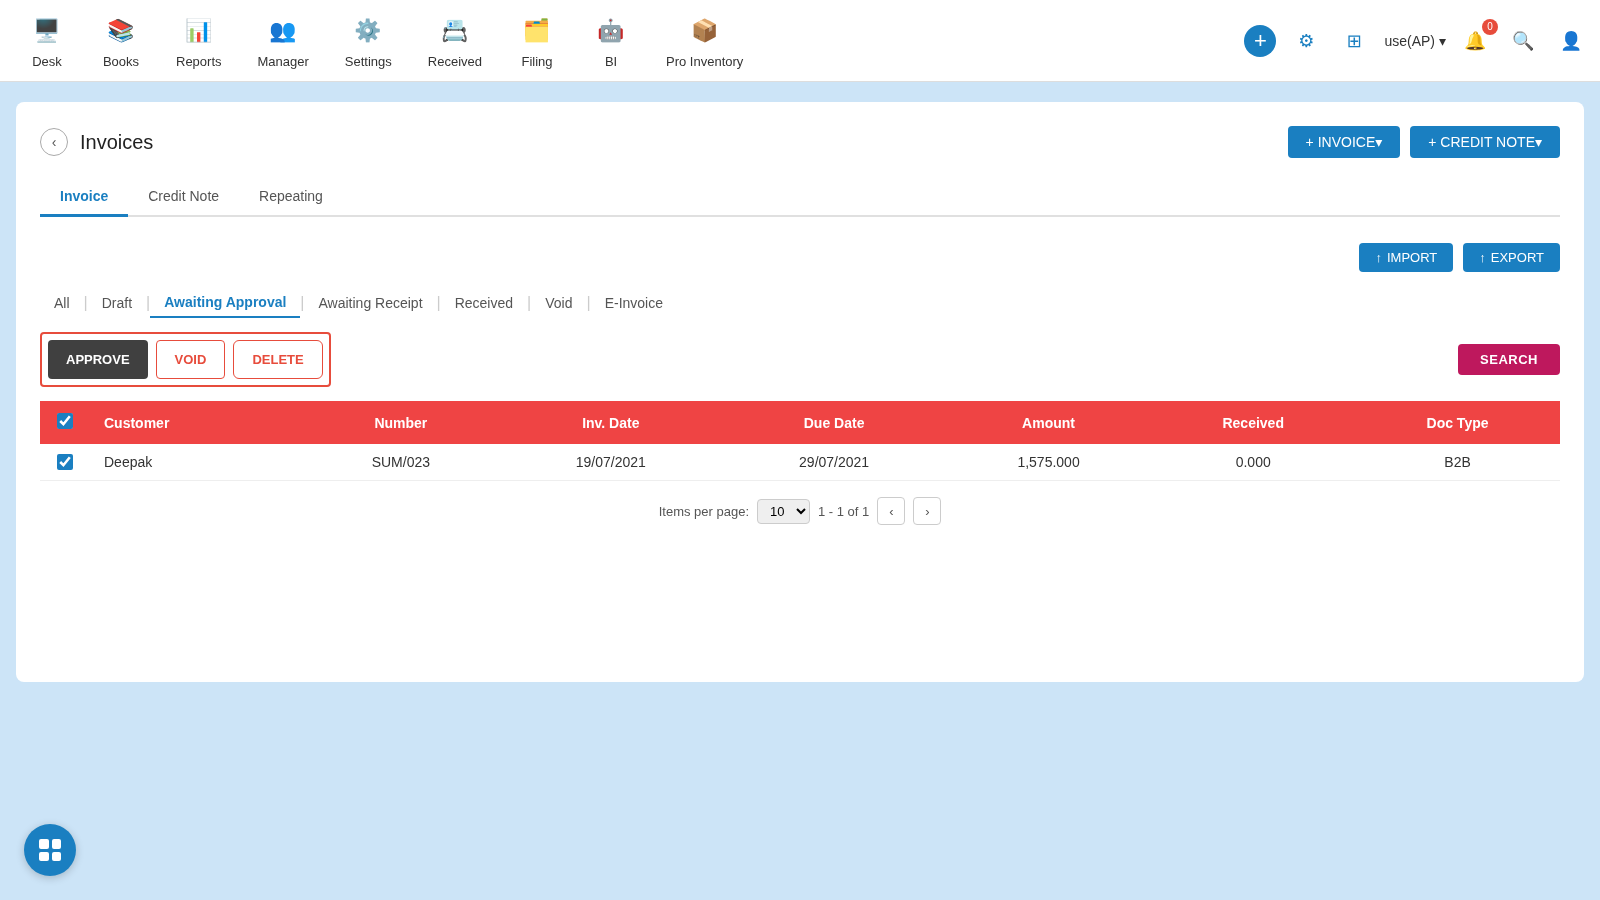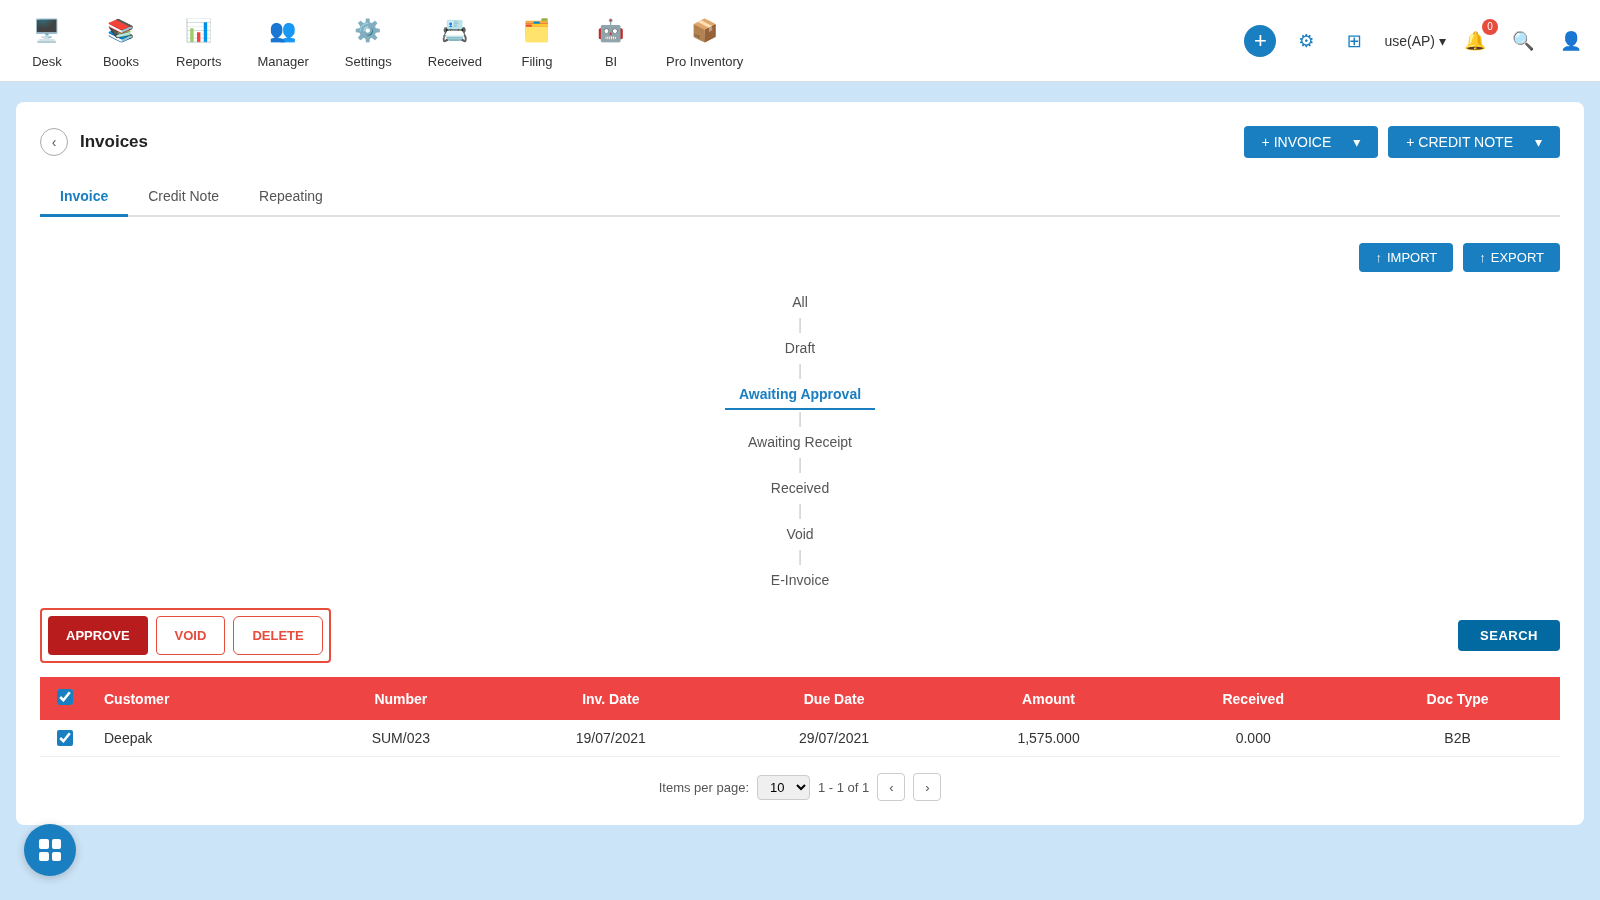--- a/index.html
+++ b/index.html
@@ -128,39 +128,39 @@
       border: 1.5px solid #aaa;
       display: flex;
       align-items: center;
       justify-content: center;
       cursor: pointer;
       font-size: 14px;
       color: #555;
       background: #fff;
     }
     .page-title {
-      font-size: 17px;
-      font-weight: 700;
+      font-size: 20px;
+      font-weight: 400;
       color: #222;
     }
     .header-btns {
       display: flex;
       gap: 10px;
     }
     .btn-primary {
       background: #1a7fc1;
       color: #fff;
       border: none;
       border-radius: 4px;
       padding: 8px 18px;
       font-size: 14px;
       cursor: pointer;
       display: flex;
       align-items: center;
-      gap: 22px;
+      gap: 0;
       font-weight: 500;
     }
 
     
     .tabs {
       display: flex;
       border-bottom: 2px solid #e0e0e0;
       margin-bottom: 26px;
     }
     .tab {
@@ -232,21 +232,21 @@
       margin-bottom: 14px;
     }
     .action-buttons-left {
       display: flex;
       gap: 8px;
       border: 2px solid #e74c3c;
       padding: 6px;
       border-radius: 4px;
     }
     .btn-approve {
-      background: #b91c1c;
+      background: #404040;
       color: #fff;
       border: none;
       border-radius: 4px;
       padding: 12px 18px;
       font-size: 13px;
       cursor: pointer;
       font-weight: 600;
     }
     .btn-void {
       background: #fff;
@@ -262,21 +262,21 @@
       background: #fff;
       color: #e74c3c;
       border: 1.5px solid #e74c3c;
       border-radius: 6px;
       padding: 7px 18px;
       font-size: 13px;
       cursor: pointer;
       font-weight: 600;
     }
     .btn-search {
-      background: #0369a1;
+      background: #be185d;
       color: #fff;
       border: none;
       border-radius: 4px;
       padding: 8px 22px;
       font-size: 13px;
       cursor: pointer;
       font-weight: 600;
       letter-spacing: 0.5px;
     }
 
@@ -486,21 +486,21 @@
       <button class="btn-outline-blue">
         <span>↑</span>
         <span>IMPORT</span>
       </button>
       <button class="btn-outline-blue">
         <span>↑</span>
         <span>EXPORT</span>
       </button>
     </div>
 
-    <div class="filter-tabs" style="margin-bottom:14px;flex-direction:column;">
+    <div class="filter-tabs" style="margin-bottom:14px;">
       <button class="filter-tab">
         <span>All</span>
       </button>
       <span class="filter-sep">|</span>
       <button class="filter-tab">
         <span>Draft</span>
       </button>
       <span class="filter-sep">|</span>
       <button class="filter-tab active">
         <span>Awaiting Approval</span>

